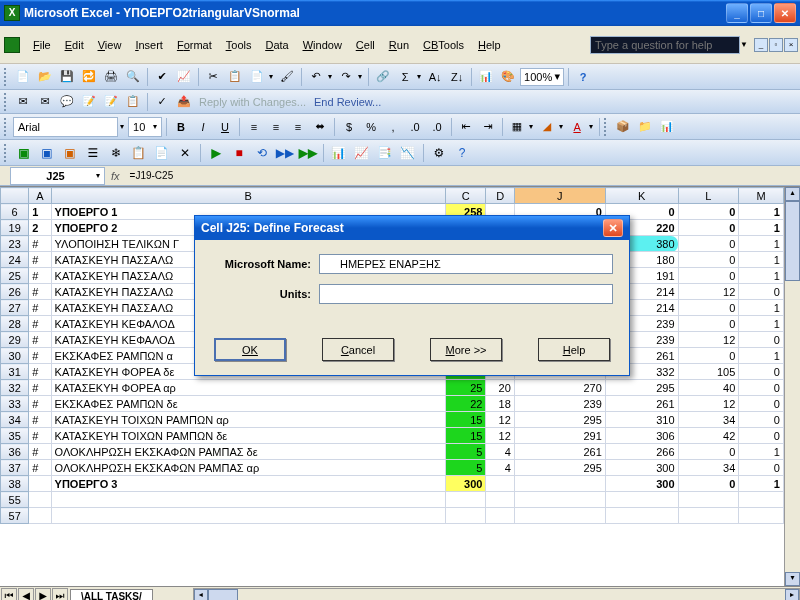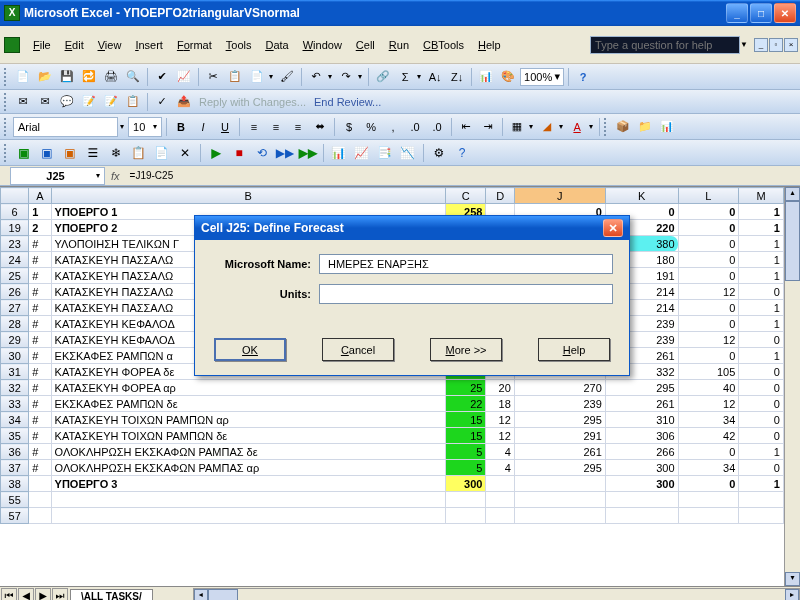--- a/index.html
+++ b/index.html
@@ -82,21 +82,21 @@
   .vscroll .arr{position:absolute; height:14px; left:0; right:0; background:#cdd9ee; border:1px solid #6e86a8; text-align:center; font-size:8px;}
   .vscroll .thumb{position:absolute; left:0; right:0; top:14px; height:80px; background:#cdd9ee; border:1px solid #6e86a8;}
 
   
   .dialog { position:absolute; left:194px; top:215px; width:436px; background:#ece9d8; border:1px solid #0a57c7; box-shadow:3px 3px 6px rgba(0,0,0,0.4);}
   .dlg-title { height:24px; background: linear-gradient(to bottom,#3a95ff 0%,#0a57c7 50%,#0a57c7 100%); color:white; font-weight:bold; font-size:12px; display:flex; align-items:center; padding:0 6px;}
   .dlg-title .x { margin-left:auto; width:20px; height:18px; background:linear-gradient(to bottom,#ff9a7a,#e0481f); border:1px solid #fff6; border-radius:3px; text-align:center; line-height:16px; font-size:11px;}
   .dlg-body { padding:14px 16px;}
   .dlg-row { display:flex; align-items:center; margin-bottom:10px;}
   .dlg-row label { width:108px; text-align:right; font-weight:bold; font-size:11px; padding-right:8px;}
-  .dlg-row input { flex:1; height:20px; border:1px solid #7a92ad; background:white; padding:0 8px; font-size:11px;}
+  .dlg-row input { flex:1; height:20px; border:1px solid #7a92ad; background:white; padding:0 20px; font-size:11px;}
   .dlg-btns { display:flex; gap:36px; justify-content:center; padding:10px 0 14px;}
   .dlg-btn { min-width:72px; height:23px; border:1px solid #333; background:#ece9d8; font-size:11px; box-shadow:1px 1px 0 #888;}
   .dlg-btn.default { border:2px solid #4a6fb0;}
   .u { text-decoration:underline;}
 </style>
 </head>
 <body>
 
 <div class="titlebar">
   <div class="excel-icon">X</div>

